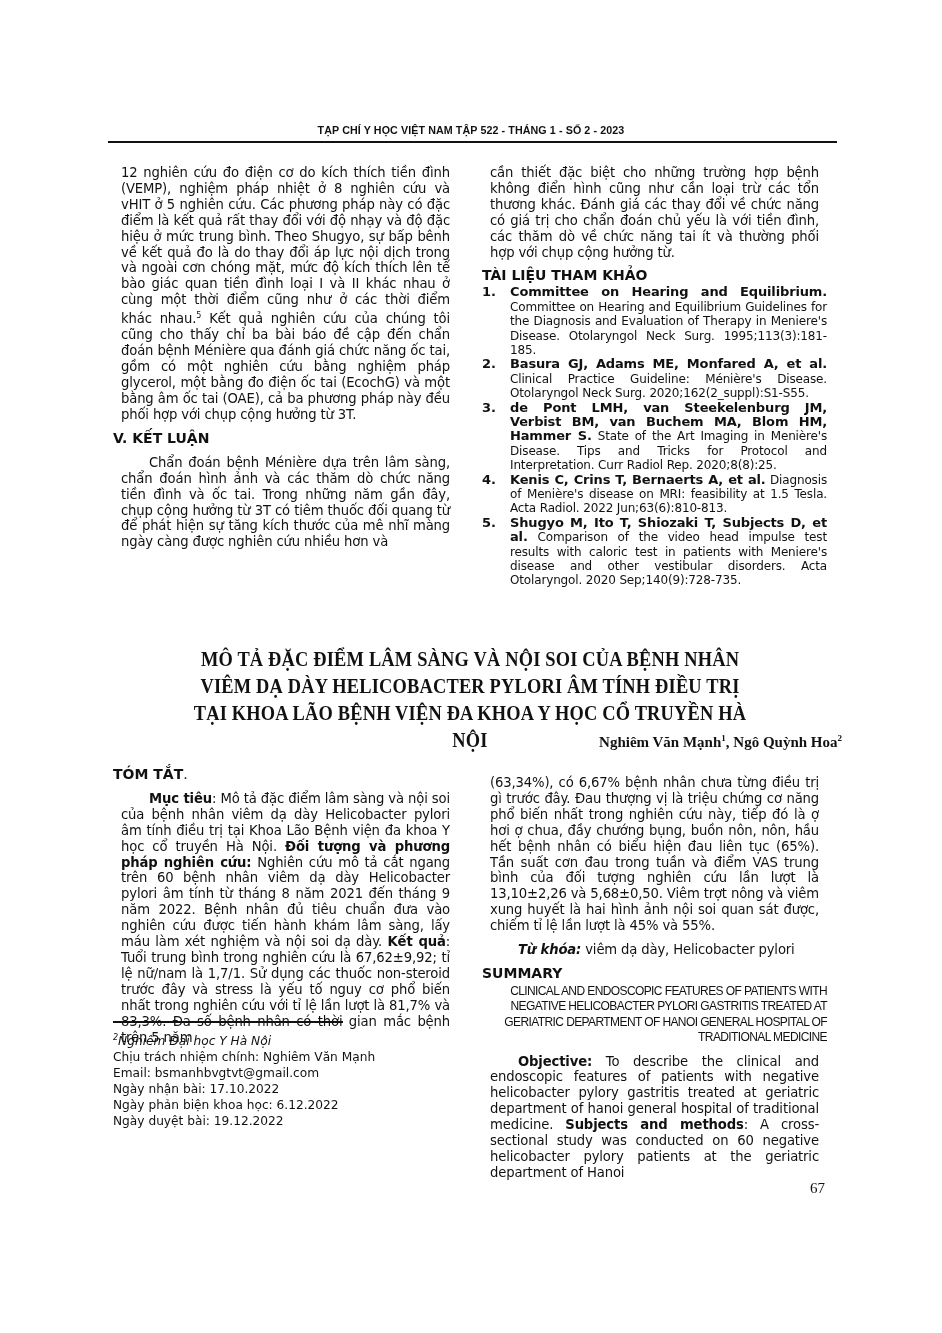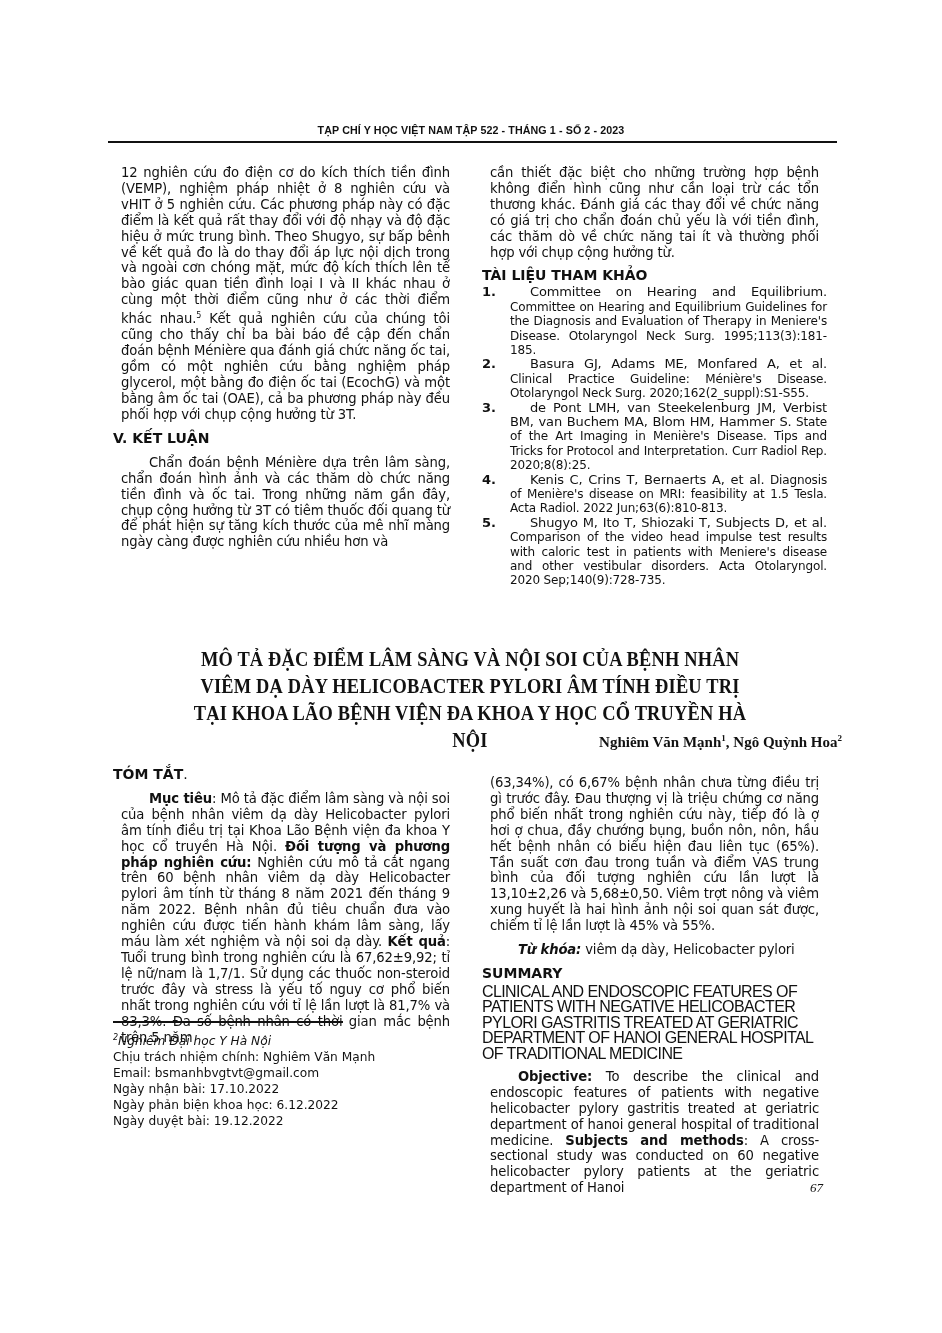--- a/index.html
+++ b/index.html
@@ -10,33 +10,33 @@
   .col { position: absolute; font-size: 13.2px; line-height: 15.9px; text-align: justify; letter-spacing: -0.15px; }
   .col p { margin: 8px; }
   .col-left-top { left: 113px; top: 157px; width: 345px; }
   .col-right-top { left: 482px; top: 157px; width: 345px; }
   .section-heading { font-weight: bold; font-size: 14px; margin: 8px 0 0 0 !important; font-family: "DejaVu Sans", sans-serif; letter-spacing: 0; }
   .indent { text-indent: 28px; }
   .refs { margin: 1px 0 0 0; padding: 0; list-style: none; }
   .ref { display: flex; font-size: 12px; line-height: 14.4px; }
   .ref-num { width: 28px; flex: 0 0 28px; font-weight: bold; font-size: 13px; }
   .ref-body { flex: 1; text-align: justify; }
-  .ref-authors { font-weight: normal; font-size: 13px; margin-left: 20px; }
+  .ref-authors { font-weight: bold; font-size: 13px; }
   .article-title { position: absolute; left: 150px; top: 646px; width: 640px; text-align: center; font-family: "Liberation Serif", serif; font-weight: bold; font-size: 20px; line-height: 27px; transform: scaleX(0.92); transform-origin: center; letter-spacing: 0.2px; }
   .authors { position: absolute; right: 100px; top: 733px; font-family: "Liberation Serif", serif; font-weight: bold; font-size: 15px; }
   .authors sup { font-size: 9px; }
   .col-left-bottom { left: 113px; top: 767px; width: 345px; }
   .col-right-bottom { left: 482px; top: 767px; width: 345px; }
-  .summary-title { text-align: left; font-size: 16px; line-height: 15.4px; margin: 2px 0 0 0 !important; letter-spacing: -0.6px; font-family: "Liberation Sans", sans-serif; }
+  .summary-title { text-align: right; font-size: 12px; line-height: 15.4px; margin: 2px 0 0 0 !important; letter-spacing: -0.6px; font-family: "Liberation Sans", sans-serif; }
   .footnote-rule { position: absolute; left: 113px; top: 1021px; width: 230px; height: 1.5px; background: #111; }
   .footnotes { position: absolute; left: 113px; top: 1030px; width: 345px; font-size: 12.2px; line-height: 15.9px; }
   .footnotes div { white-space: nowrap; }
   .fn-italic { font-style: italic; }
   .fn-italic sup { font-size: 8px; }
-  .page-number { position: absolute; left: 810px; top: 1180px; font-family: "Liberation Serif", serif; font-size: 13px; font-style: italic; }
+  .page-number { position: absolute; left: 810px; top: 1180px; font-family: "Liberation Serif", serif; font-size: 15px; }
   b { font-weight: bold; }
 </style>
 </head>
 <body>
 
 <div class="page">
 
   <div class="running-header">TẠP CHÍ Y HỌC VIỆT NAM TẬP 522 - THÁNG 1 - SỐ 2 - 2023</div>
   <div class="header-rule"></div>
 

